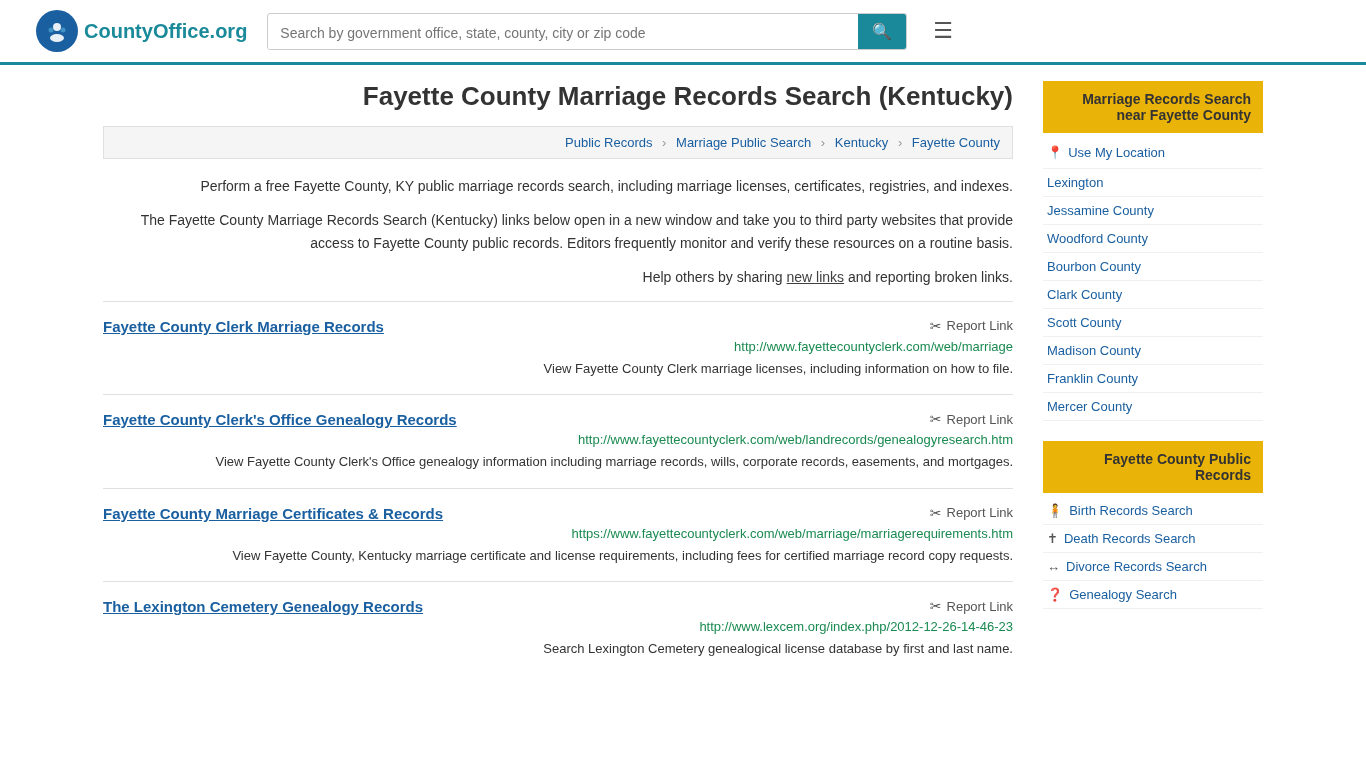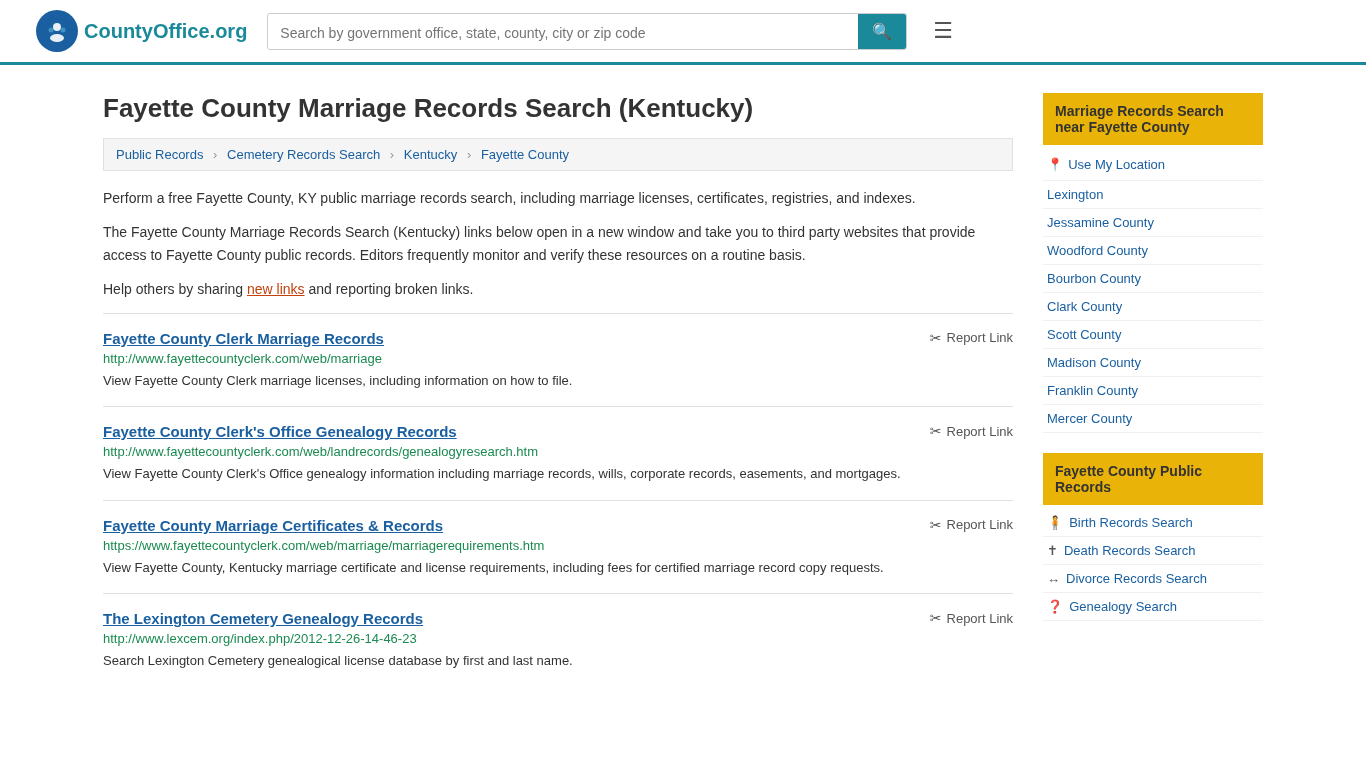--- a/index.html
+++ b/index.html
@@ -72,23 +72,24 @@
       cursor: pointer;
       font-size: 22px;
       color: #555;
       padding: 6px;
     }
 
     
     .page-container {
       max-width: 1200px;
       margin: 0 auto;
-      padding: 28px 20px;
+      padding: 16px 20px;
       display: flex;
       gap: 30px;
+      text-align: right;
     }
 
     
     .main-content {
       flex: 1;
     }
     .page-title {
       font-size: 26px;
       font-weight: bold;
       color: #333;
@@ -109,21 +110,21 @@
     }
     .breadcrumb-sep { margin: 0 6px; color: #999; }
 
     .description {
       font-size: 14px;
       color: #333;
       line-height: 1.6;
       margin-bottom: 12px;
     }
     .description a {
-      color: #c2410c;
+      color: #404040;
     }
 
     
     .record-item {
       border-top: 1px solid #e0e0e0;
       padding: 16px 0;
     }
     .record-header {
       display: flex;
       justify-content: space-between;
@@ -238,21 +239,21 @@
 
 <div class="page-container">
 
   <div class="main-content">
 
     <h1 class="page-title">Fayette County Marriage Records Search (Kentucky)</h1>
 
     <div class="breadcrumb">
       <a href="#">Public Records</a>
       <span class="breadcrumb-sep">›</span>
-      <a href="#">Cemetery Records Search</a>
+      <a href="#">Marriage Public Search</a>
       <span class="breadcrumb-sep">›</span>
       <a href="#">Kentucky</a>
       <span class="breadcrumb-sep">›</span>
       <a href="#">Fayette County</a>
     </div>
 
     <p class="description">Perform a free Fayette County, KY public marriage records search, including marriage licenses, certificates, registries, and indexes.</p>
     <p class="description">The Fayette County Marriage Records Search (Kentucky) links below open in a new window and take you to third party websites that provide access to Fayette County public records. Editors frequently monitor and verify these resources on a routine basis.</p>
     <p class="description">
       <span>Help others by sharing </span><a href="#">new links</a><span> and reporting broken links.</span>

